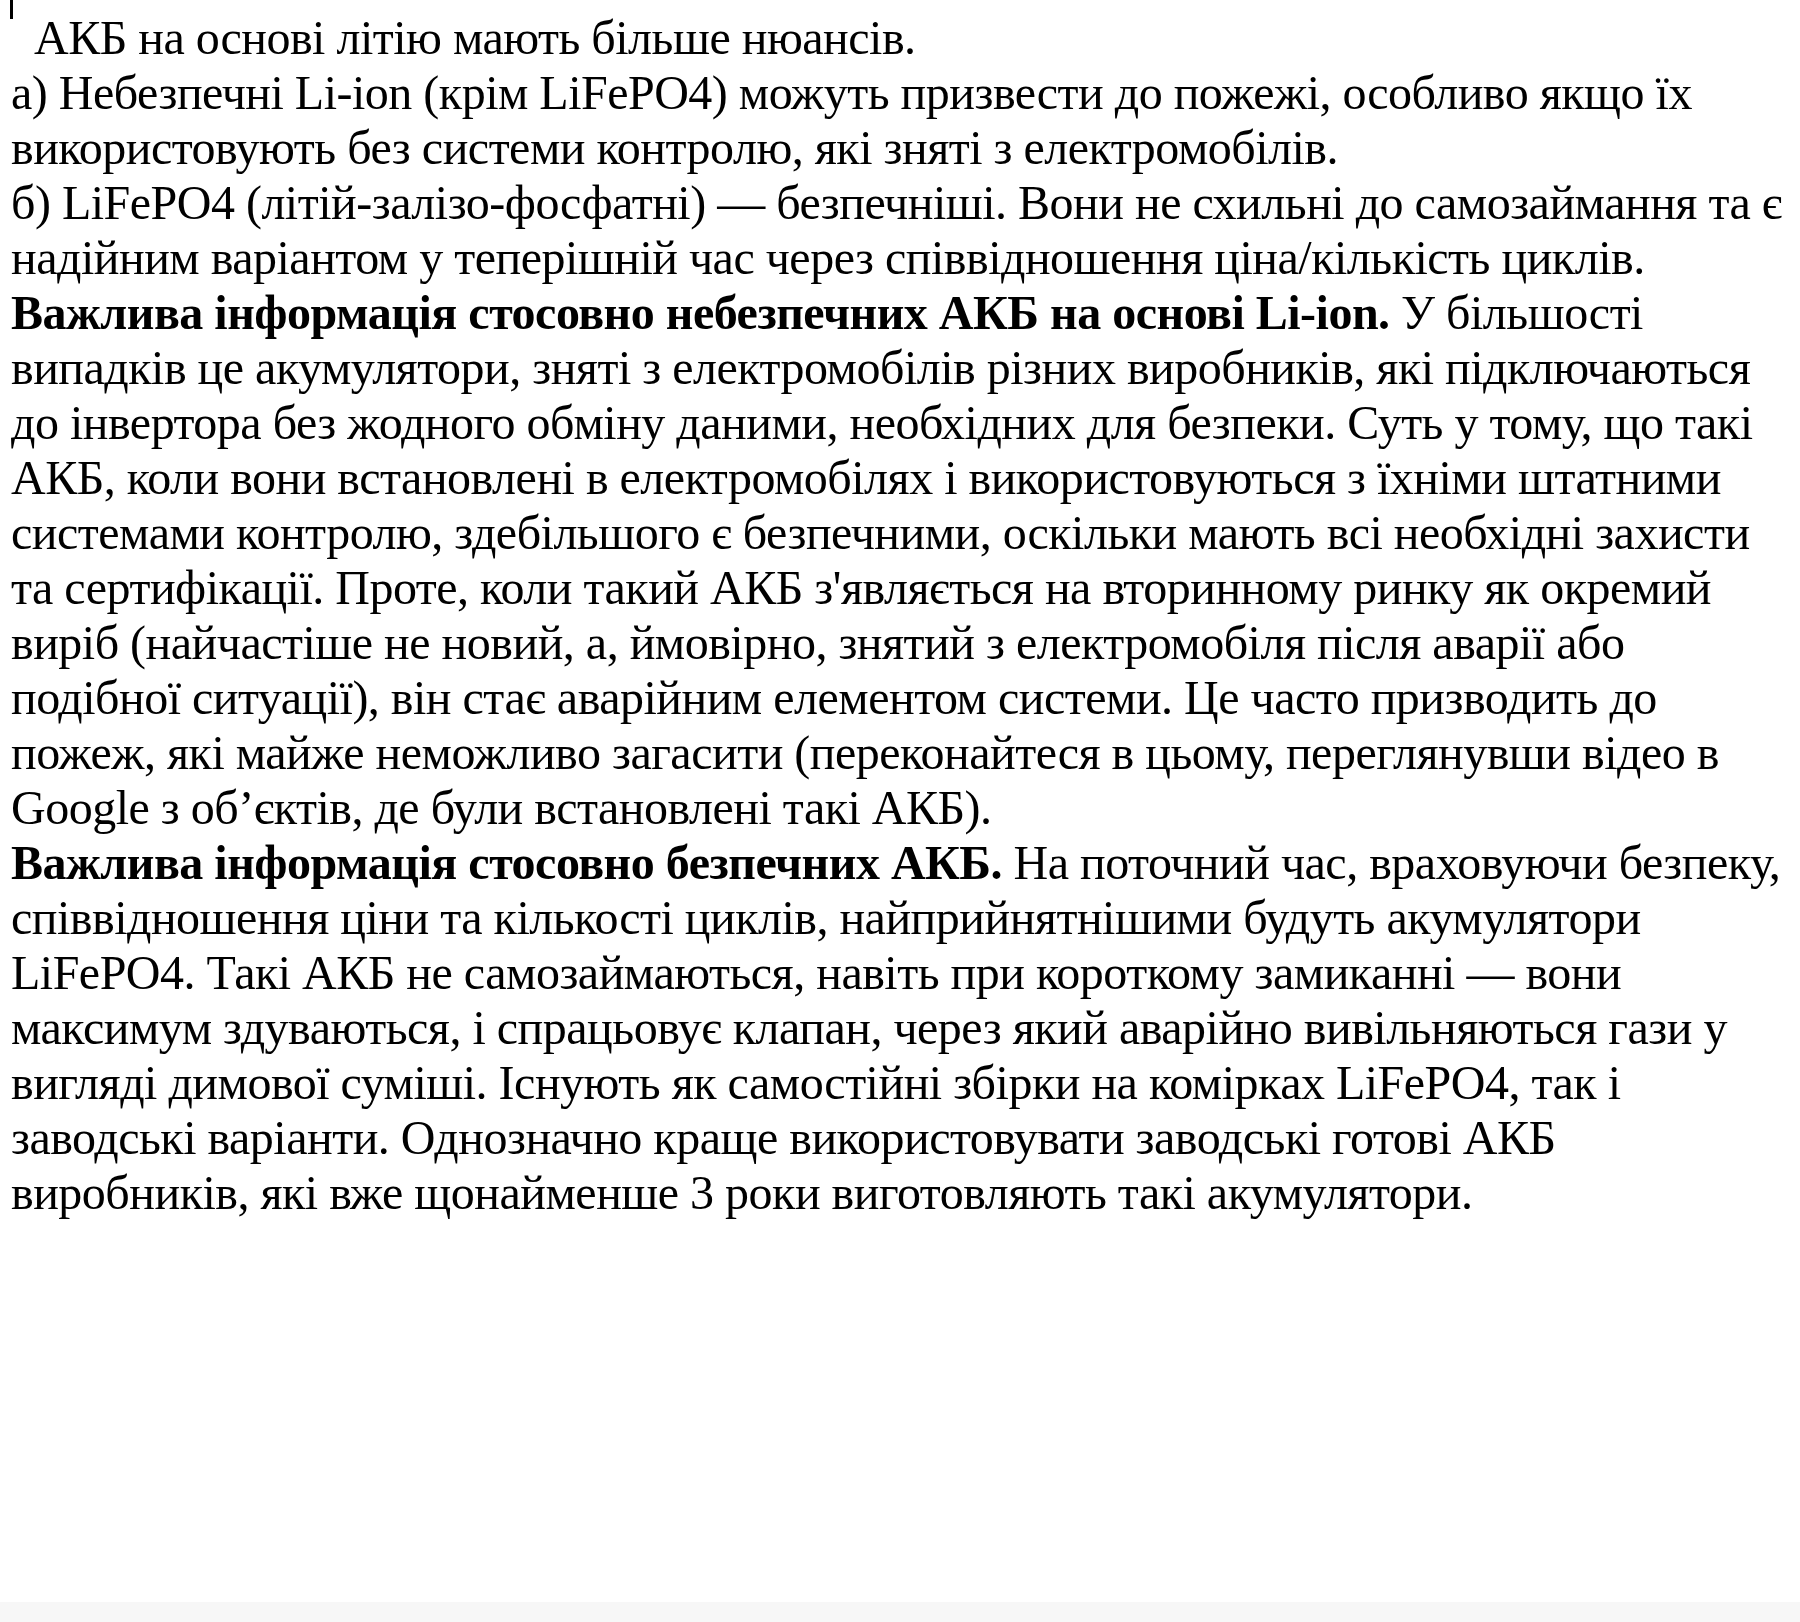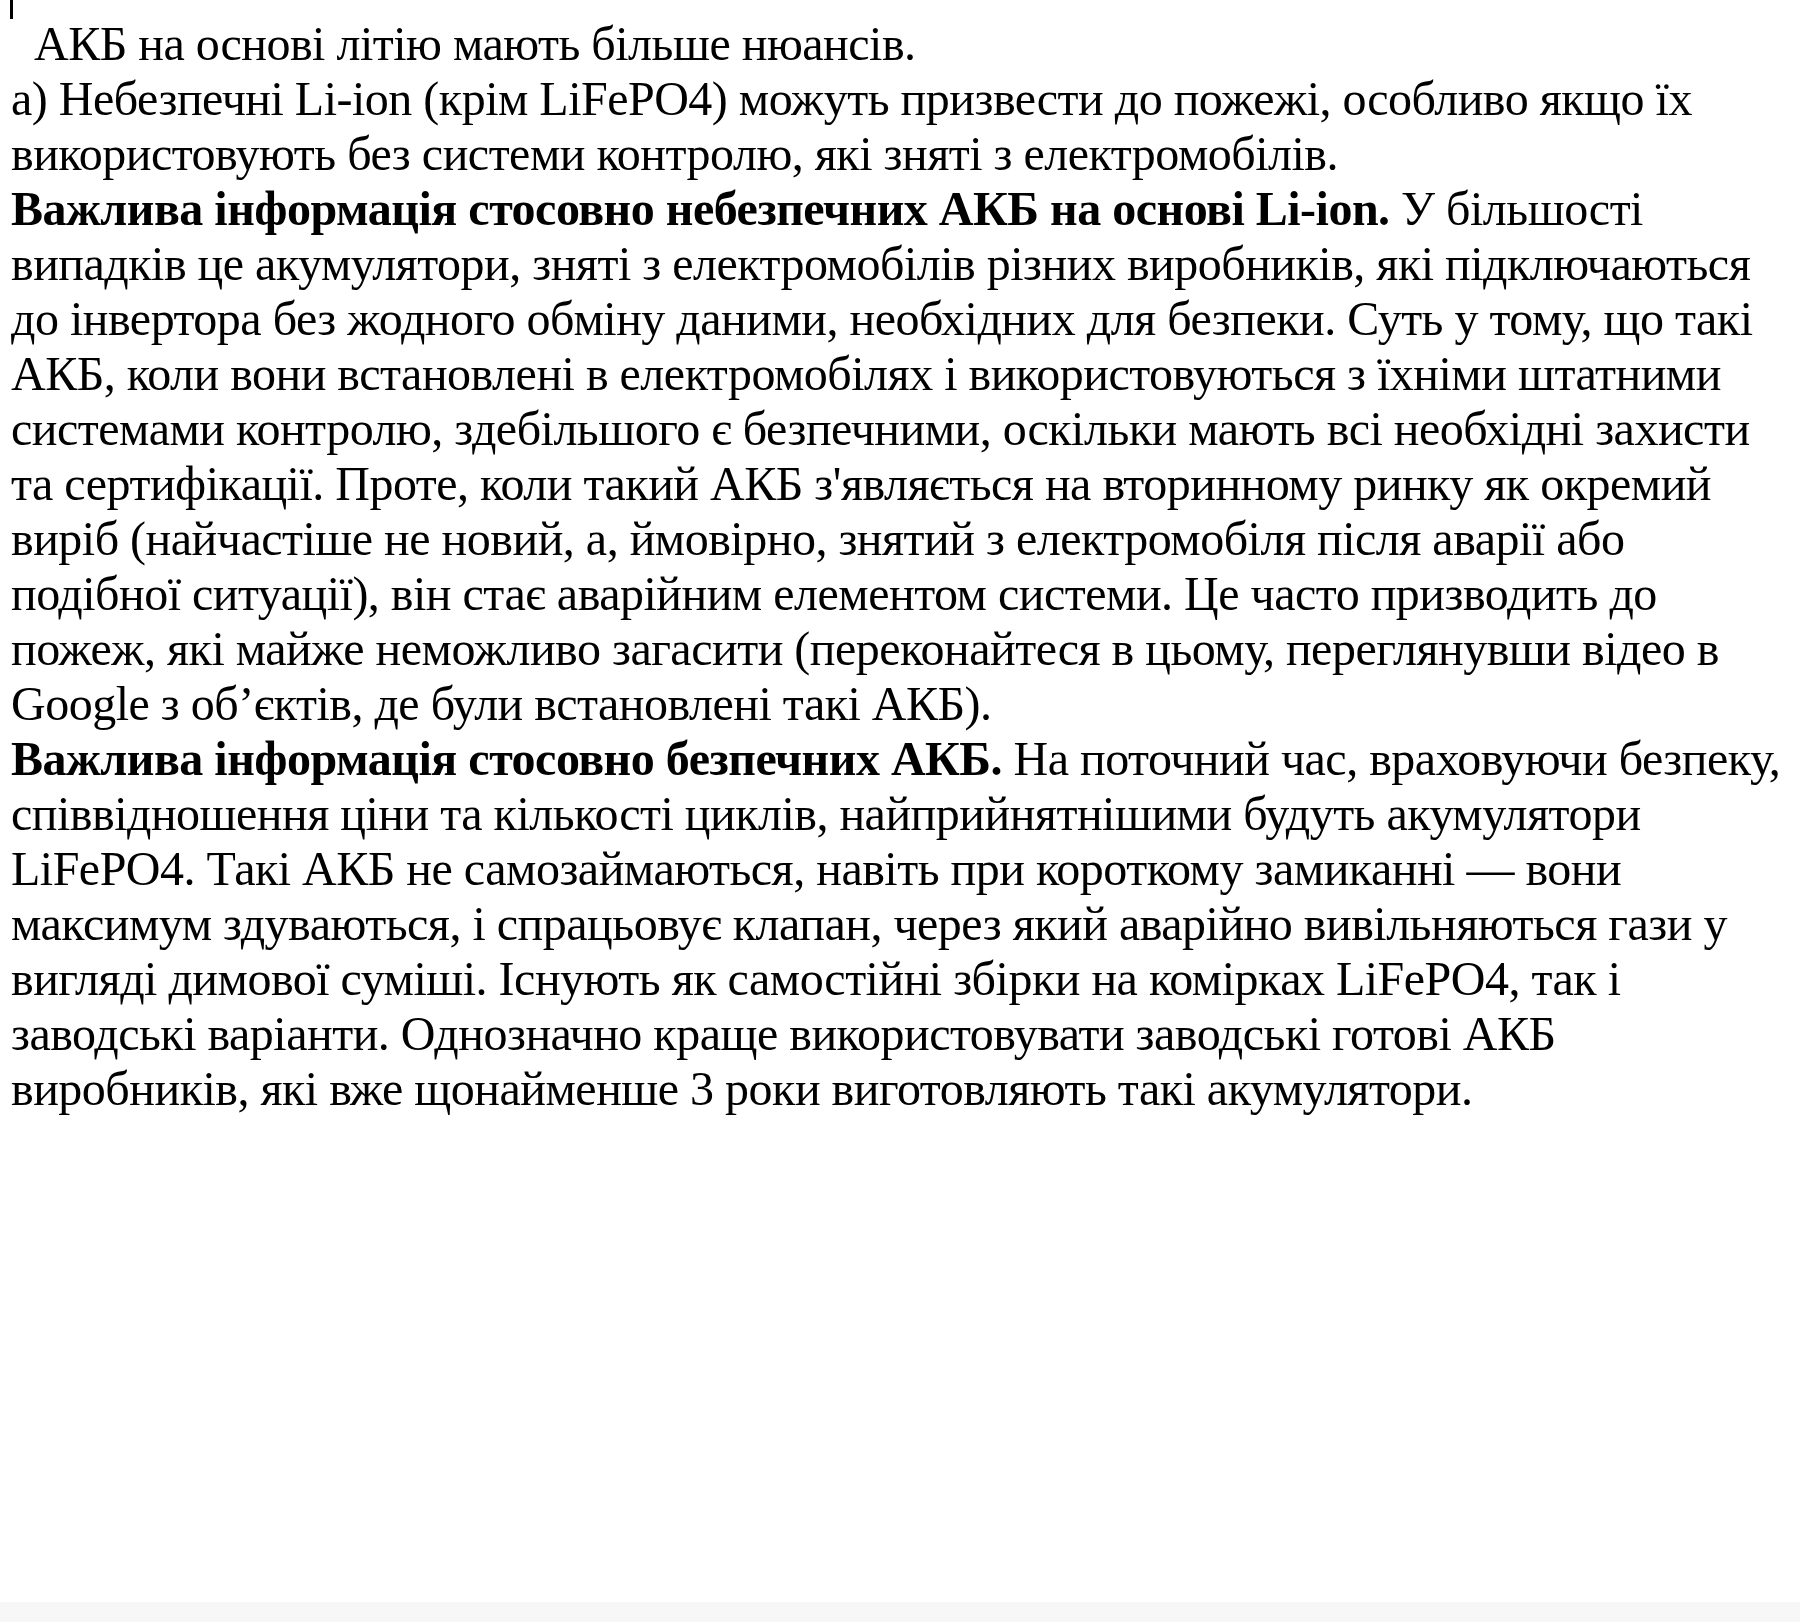--- a/index.html
+++ b/index.html
@@ -7,21 +7,21 @@
     padding: 0;
     width: 1800px;
     height: 1622px;
     overflow: hidden;
     background: #ffffff;
   }
   .doc {
     position: relative;
     box-sizing: border-box;
     width: 1800px;
-    padding: 16px 9px 0 11px;
+    padding: 10px 9px 0 11px;
     font-family: "Liberation Serif", "DejaVu Serif", serif;
     font-size: 48px;
     line-height: 55px;
     color: #000000;
     letter-spacing: -0.5px;
   }
   .para { margin: 0; }
   .para + .para { }
   .line {
     white-space: pre-wrap;
@@ -48,20 +48,21 @@
 </style>
 </head>
 <body style="background: rgb(255, 255, 255);">
 
 <div class="doc" style="color: rgb(0, 0, 0);">
   <div class="caret" style="background: rgb(0, 0, 0);"></div>
   <div id="blocks">
       <div class="para">
         <div class="line"><span class="run">  АКБ на основі літію мають більше нюансів.</span></div>
         <div class="line"><span class="run">а) Небезпечні Li-ion (крім LiFePO4) можуть призвести до пожежі, особливо якщо їх використовують без системи контролю, які зняті з електромобілів.</span></div>
+        <div class="line"><span class="run">б) LiFePO4 (літій-залізо-фосфатні) — безпечніші. Вони не схильні до самозаймання та є надійним варіантом у теперішній час через співвідношення ціна/кількість циклів.</span></div>
       </div>
       <div class="para">
         <div class="line"><span class="run bold">Важлива інформація стосовно небезпечних АКБ на основі Li-ion.</span><span class="run"> У більшості випадків це акумулятори, зняті з електромобілів різних виробників, які підключаються до інвертора без жодного обміну даними, необхідних для безпеки. Суть у тому, що такі АКБ, коли вони встановлені в електромобілях і використовуються з їхніми штатними системами контролю, здебільшого є безпечними, оскільки мають всі необхідні захисти та сертифікації. Проте, коли такий АКБ з'являється на вторинному ринку як окремий виріб (найчастіше не новий, а, ймовірно, знятий з електромобіля після аварії або подібної ситуації), він стає аварійним елементом системи. Це часто призводить до пожеж, які майже неможливо загасити (переконайтеся в цьому, переглянувши відео в Google з об’єктів, де були встановлені такі АКБ).</span></div>
       </div>
       <div class="para">
         <div class="line"><span class="run bold">Важлива інформація стосовно безпечних АКБ.</span><span class="run"> На поточний час, враховуючи безпеку, співвідношення ціни та кількості циклів, найприйнятнішими будуть акумулятори LiFePO4. Такі АКБ не самозаймаються, навіть при короткому замиканні — вони максимум здуваються, і спрацьовує клапан, через який аварійно вивільняються гази у вигляді димової суміші. Існують як самостійні збірки на комірках LiFePO4, так і заводські варіанти. Однозначно краще використовувати заводські готові АКБ виробників, які вже щонайменше 3 роки виготовляють такі акумулятори.</span></div>
       </div>
     </div>
 </div>
 

